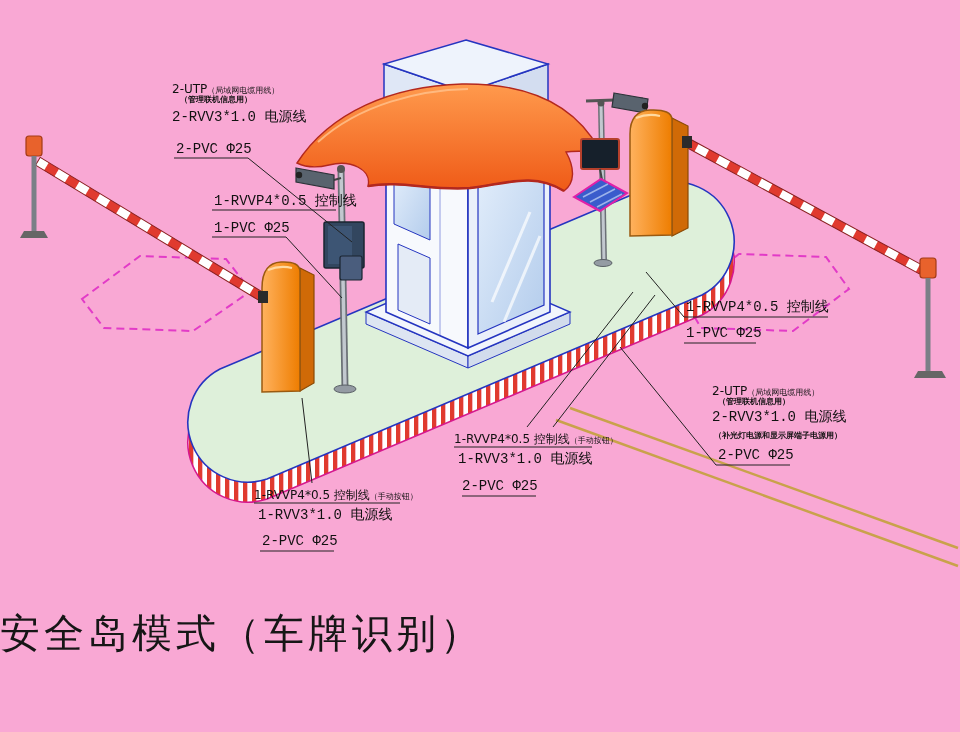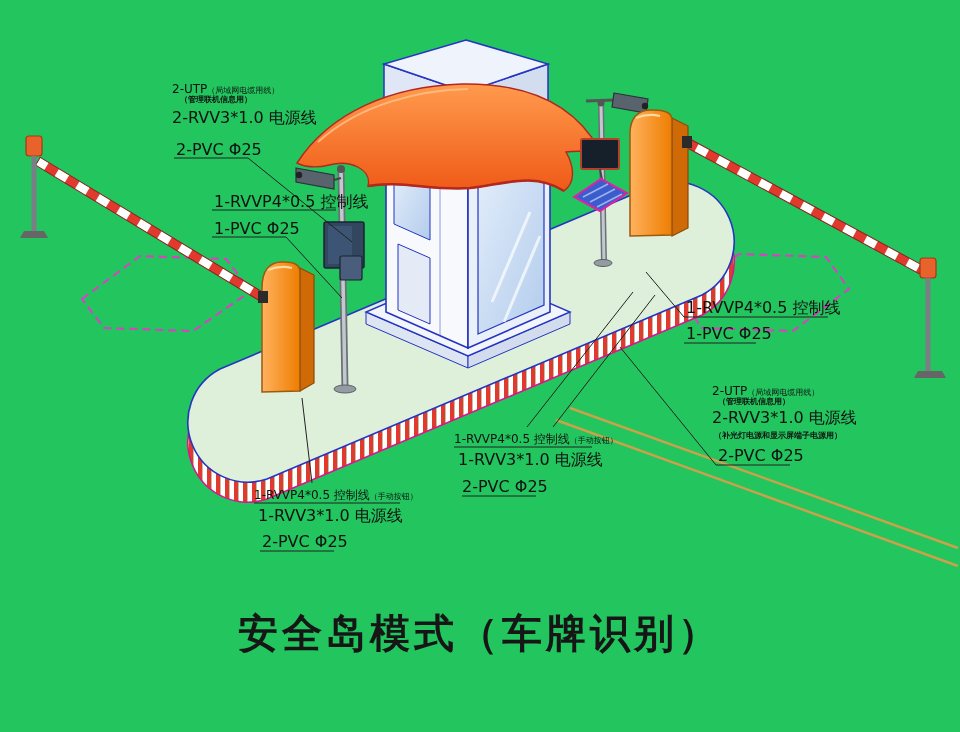--- a/index.html
+++ b/index.html
@@ -1,28 +1,28 @@
 <!DOCTYPE html>
 <html><head>
 <meta charset="utf-8">
 <style>
   html,body{margin:0;padding:0;background:#ffffff;}
   #stage{
-    position:relative;width:960px;height:732px;background:#22c55e;overflow:hidden;
+    position:relative;width:960px;height:732px;background:#f9a8d4;overflow:hidden;
     font-family:"DejaVu Sans","Liberation Sans",sans-serif;color:#111;
   }
   #diagram{position:absolute;left:0;top:0;}
   .lbl{position:absolute;white-space:nowrap;line-height:1.05;}
   .lbl .main{font-size:12px;color:#111;}
   .lbl .small{font-size:8px;color:#111;}
   .lbl.s{font-size:8px;color:#111;font-weight:bold;}
-  .lbl.m{font-size:16px;color:#111;}
+  .lbl.m{font-size:14px;color:#111;font-family:Liberation Mono, monospace;}
   #title{
-    position:absolute;left:0;top:606px;width:100%;text-align:center;
-    font-size:40px;font-weight:700;letter-spacing:4px;color:#161616;
+    position:absolute;left:0;top:606px;width:100%;text-align:left;
+    font-size:40px;font-weight:400;letter-spacing:4px;color:#161616;
   }
 </style>
 </head>
 <body>
 
 <div id="stage">
 
 <svg id="diagram" width="960" height="732" viewBox="0 0 960 732">
   <defs>
     <pattern id="bandStripes" patternUnits="userSpaceOnUse" width="9" height="30">

